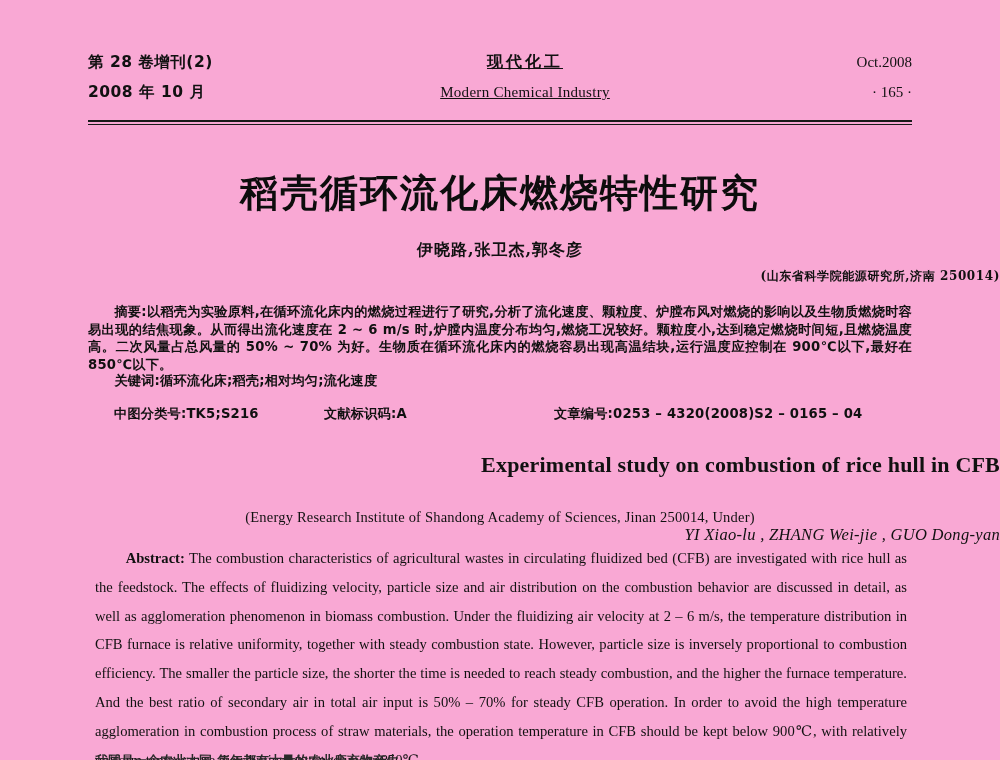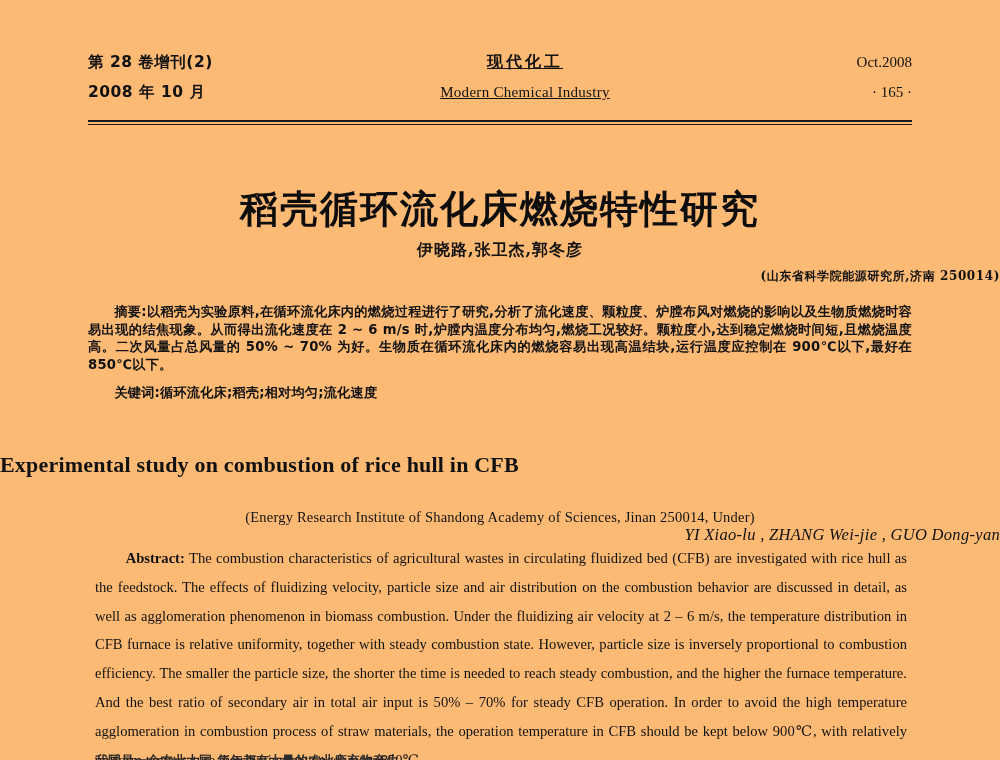--- a/index.html
+++ b/index.html
@@ -12,21 +12,21 @@
     height: 760px;
     overflow: hidden;
     font-family: "Liberation Serif", "DejaVu Serif", serif;
     color: #111111;
     position: relative;
   }
   
   .page {
     position: absolute;
     inset: 0;
-    background: #fdba74;
+    background: #f9a8d4;
     padding: 0;
   }
 
   
   .running-head {
     position: absolute;
     left: 88px;
     top: 52px;
     width: 824px;
     height: 64px;
@@ -73,21 +73,21 @@
     width: 824px;
     border-top: 2.4px solid #1a1a1a;
     border-bottom: 1px solid #1a1a1a;
     height: 2px;
   }
 
   
   .title-cn {
     position: absolute;
     left: 0; right: 0;
-    top: 184px;
+    top: 168px;
     text-align: center;
     font-family: "DejaVu Sans", "Liberation Sans", sans-serif;
     font-size: 38px;
     font-weight: 700;
     letter-spacing: 2px;
     color: #0d0d0d;
   }
   .authors-cn {
     position: absolute;
     left: 0; right: 0;
@@ -121,21 +121,21 @@
     line-height: 17.6px;
     text-align: justify;
     text-justify: inter-character;
     letter-spacing: 0.2px;
   }
   .abs-cn p { margin: 0; text-indent: 2em; }
 
   .kw-cn {
     position: absolute;
     left: 88px;
-    top: 384px;
+    top: 372px;
     width: 824px;
     font-family: "DejaVu Sans", "Liberation Sans", sans-serif;
     font-size: 13.2px;
     font-weight: 700;
     text-indent: 2em;
     letter-spacing: 0.2px;
   }
 
   .clsline {
     position: absolute;
@@ -150,21 +150,21 @@
   }
   .cls-a { width: 210px; padding-left: 26px; }
   .cls-b { width: 230px; }
   .cls-c { flex: 1; }
 
   
   .title-en {
     position: absolute;
     left: 0; right: 0;
     top: 452px;
-    text-align: left;
+    text-align: right;
     font-family: "Liberation Serif", "DejaVu Serif", serif;
     font-size: 22px;
     font-weight: 700;
     letter-spacing: 0.2px;
   }
   .authors-en {
     position: absolute;
     left: 0; right: 0;
     top: 483px;
     text-align: right;
@@ -240,20 +240,25 @@
   <div class="authors-cn">伊晓路,张卫杰,郭冬彦</div>
 
   <div class="affil-cn">(山东省科学院能源研究所,济南 250014)</div>
 
   <div class="abs-cn">
     <p><span>摘要:</span><span>以稻壳为实验原料,在循环流化床内的燃烧过程进行了研究,分析了流化速度、颗粒度、炉膛布风对燃烧的影响以及生物质燃烧时容易出现的结焦现象。从而得出流化速度在 2 ~ 6 m/s 时,炉膛内温度分布均匀,燃烧工况较好。颗粒度小,达到稳定燃烧时间短,且燃烧温度高。二次风量占总风量的 50% ~ 70% 为好。生物质在循环流化床内的燃烧容易出现高温结块,运行温度应控制在 900℃以下,最好在 850℃以下。</span></p>
   </div>
 
   <div class="kw-cn"><span>关键词:</span><span>循环流化床;稻壳;相对均匀;流化速度</span></div>
 
+  <div class="clsline">
+    <div class="cls-a"><span>中图分类号:</span><span>TK5;S216</span></div>
+    <div class="cls-b"><span>文献标识码:</span><span>A</span></div>
+    <div class="cls-c"><span>文章编号:</span><span>0253 – 4320(2008)S2 – 0165 – 04</span></div>
+  </div>
 
   <div class="title-en">Experimental study on combustion of rice hull in CFB</div>
 
   <div class="authors-en">YI Xiao-lu , ZHANG Wei-jie , GUO Dong-yan</div>
 
   <div class="affil-en">(Energy Research Institute of Shandong Academy of Sciences, Jinan 250014, Under)</div>
 
   <div class="abs-en">
     <p><span class="lead">Abstract:</span>
       <span>The combustion characteristics of agricultural wastes in circulating fluidized bed (CFB) are investigated with rice hull as the feedstock. The effects of fluidizing velocity, particle size and air distribution on the combustion behavior are discussed in detail, as well as agglomeration phenomenon in biomass combustion. Under the fluidizing air velocity at 2 – 6 m/s, the temperature distribution in CFB furnace is relative uniformity, together with steady combustion state. However, particle size is inversely proportional to combustion efficiency. The smaller the particle size, the shorter the time is needed to reach steady combustion, and the higher the furnace temperature. And the best ratio of secondary air in total air input is 50% – 70% for steady CFB operation. In order to avoid the high temperature agglomeration in combustion process of straw materials, the operation temperature in CFB should be kept below 900℃, with relatively uniform temperature distribution obtained under 850℃.</span></p>

